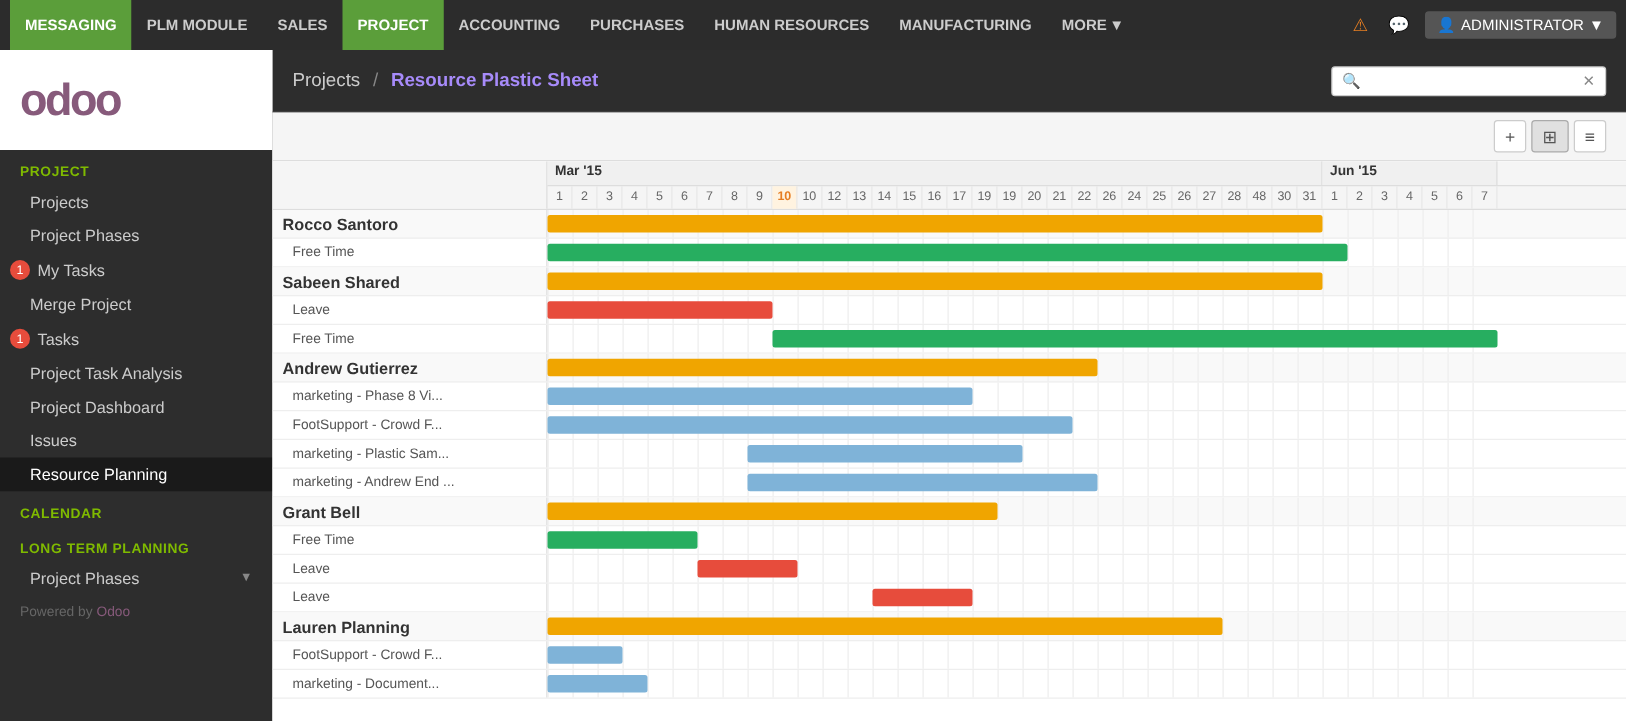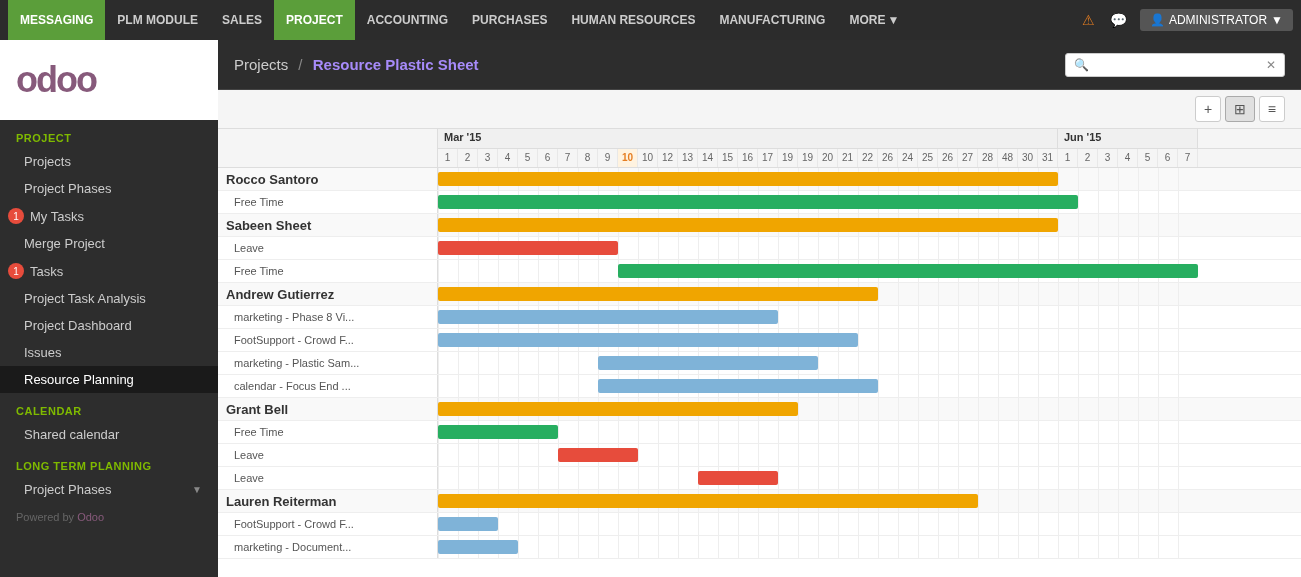--- a/index.html
+++ b/index.html
@@ -373,23 +373,20 @@
             <span>Project Dashboard</span>
           </div>
         <div class="sidebar-item">
             <span>Issues</span>
           </div>
         <div class="sidebar-item active">
             <span>Resource Planning</span>
           </div>
 
         <div class="sidebar-section-title calendar">CALENDAR</div>
-        <div class="sidebar-item">
-            <span>Shared calendar</span>
-          </div>
 
         <div class="sidebar-section-title planning">LONG TERM PLANNING</div>
         <div class="sidebar-item sidebar-item-with-arrow">
           <span>Project Phases</span>
           <span class="sidebar-arrow">▼</span>
         </div>
 
         <div class="powered-by">Powered by <span>Odoo</span></div>
       </div>
     </aside>
@@ -554,21 +551,21 @@
                   <div style="position: absolute; left: 640px; top: 0px; bottom: 0px; width: 1px; background: rgb(238, 238, 238);"></div>
                   <div style="position: absolute; left: 660px; top: 0px; bottom: 0px; width: 1px; background: rgb(238, 238, 238);"></div>
                   <div style="position: absolute; left: 680px; top: 0px; bottom: 0px; width: 1px; background: rgb(238, 238, 238);"></div>
                   <div style="position: absolute; left: 700px; top: 0px; bottom: 0px; width: 1px; background: rgb(238, 238, 238);"></div>
                   <div style="position: absolute; left: 720px; top: 0px; bottom: 0px; width: 1px; background: rgb(238, 238, 238);"></div>
                   <div style="position: absolute; left: 740px; top: 0px; bottom: 0px; width: 1px; background: rgb(238, 238, 238);"></div>
                   <div class="gantt-bar green" style="left: 0px; width: 640px;"></div>
                 </div>
               </div>
               <div class="gantt-row person-row">
-                <div class="gantt-row-label person">Sabeen Sheet</div>
+                <div class="gantt-row-label person">Sabeen Shared</div>
                 <div class="gantt-row-bars" style="width: 760px;">
                   <div style="position: absolute; left: 0px; top: 0px; bottom: 0px; width: 1px; background: rgb(238, 238, 238);"></div>
                   <div style="position: absolute; left: 20px; top: 0px; bottom: 0px; width: 1px; background: rgb(238, 238, 238);"></div>
                   <div style="position: absolute; left: 40px; top: 0px; bottom: 0px; width: 1px; background: rgb(238, 238, 238);"></div>
                   <div style="position: absolute; left: 60px; top: 0px; bottom: 0px; width: 1px; background: rgb(238, 238, 238);"></div>
                   <div style="position: absolute; left: 80px; top: 0px; bottom: 0px; width: 1px; background: rgb(238, 238, 238);"></div>
                   <div style="position: absolute; left: 100px; top: 0px; bottom: 0px; width: 1px; background: rgb(238, 238, 238);"></div>
                   <div style="position: absolute; left: 120px; top: 0px; bottom: 0px; width: 1px; background: rgb(238, 238, 238);"></div>
                   <div style="position: absolute; left: 140px; top: 0px; bottom: 0px; width: 1px; background: rgb(238, 238, 238);"></div>
                   <div style="position: absolute; left: 160px; top: 0px; bottom: 0px; width: 1px; background: rgb(238, 238, 238);"></div>
@@ -862,21 +859,21 @@
                   <div style="position: absolute; left: 640px; top: 0px; bottom: 0px; width: 1px; background: rgb(238, 238, 238);"></div>
                   <div style="position: absolute; left: 660px; top: 0px; bottom: 0px; width: 1px; background: rgb(238, 238, 238);"></div>
                   <div style="position: absolute; left: 680px; top: 0px; bottom: 0px; width: 1px; background: rgb(238, 238, 238);"></div>
                   <div style="position: absolute; left: 700px; top: 0px; bottom: 0px; width: 1px; background: rgb(238, 238, 238);"></div>
                   <div style="position: absolute; left: 720px; top: 0px; bottom: 0px; width: 1px; background: rgb(238, 238, 238);"></div>
                   <div style="position: absolute; left: 740px; top: 0px; bottom: 0px; width: 1px; background: rgb(238, 238, 238);"></div>
                   <div class="gantt-bar blue-light" style="left: 160px; width: 220px;"></div>
                 </div>
               </div>
               <div class="gantt-row">
-                <div class="gantt-row-label task">calendar - Focus End ...</div>
+                <div class="gantt-row-label task">marketing - Andrew End ...</div>
                 <div class="gantt-row-bars" style="width: 760px;">
                   <div style="position: absolute; left: 0px; top: 0px; bottom: 0px; width: 1px; background: rgb(238, 238, 238);"></div>
                   <div style="position: absolute; left: 20px; top: 0px; bottom: 0px; width: 1px; background: rgb(238, 238, 238);"></div>
                   <div style="position: absolute; left: 40px; top: 0px; bottom: 0px; width: 1px; background: rgb(238, 238, 238);"></div>
                   <div style="position: absolute; left: 60px; top: 0px; bottom: 0px; width: 1px; background: rgb(238, 238, 238);"></div>
                   <div style="position: absolute; left: 80px; top: 0px; bottom: 0px; width: 1px; background: rgb(238, 238, 238);"></div>
                   <div style="position: absolute; left: 100px; top: 0px; bottom: 0px; width: 1px; background: rgb(238, 238, 238);"></div>
                   <div style="position: absolute; left: 120px; top: 0px; bottom: 0px; width: 1px; background: rgb(238, 238, 238);"></div>
                   <div style="position: absolute; left: 140px; top: 0px; bottom: 0px; width: 1px; background: rgb(238, 238, 238);"></div>
                   <div style="position: absolute; left: 160px; top: 0px; bottom: 0px; width: 1px; background: rgb(238, 238, 238);"></div>
@@ -1082,21 +1079,21 @@
                   <div style="position: absolute; left: 640px; top: 0px; bottom: 0px; width: 1px; background: rgb(238, 238, 238);"></div>
                   <div style="position: absolute; left: 660px; top: 0px; bottom: 0px; width: 1px; background: rgb(238, 238, 238);"></div>
                   <div style="position: absolute; left: 680px; top: 0px; bottom: 0px; width: 1px; background: rgb(238, 238, 238);"></div>
                   <div style="position: absolute; left: 700px; top: 0px; bottom: 0px; width: 1px; background: rgb(238, 238, 238);"></div>
                   <div style="position: absolute; left: 720px; top: 0px; bottom: 0px; width: 1px; background: rgb(238, 238, 238);"></div>
                   <div style="position: absolute; left: 740px; top: 0px; bottom: 0px; width: 1px; background: rgb(238, 238, 238);"></div>
                   <div class="gantt-bar red" style="left: 260px; width: 80px;"></div>
                 </div>
               </div>
               <div class="gantt-row person-row">
-                <div class="gantt-row-label person">Lauren Reiterman</div>
+                <div class="gantt-row-label person">Lauren Planning</div>
                 <div class="gantt-row-bars" style="width: 760px;">
                   <div style="position: absolute; left: 0px; top: 0px; bottom: 0px; width: 1px; background: rgb(238, 238, 238);"></div>
                   <div style="position: absolute; left: 20px; top: 0px; bottom: 0px; width: 1px; background: rgb(238, 238, 238);"></div>
                   <div style="position: absolute; left: 40px; top: 0px; bottom: 0px; width: 1px; background: rgb(238, 238, 238);"></div>
                   <div style="position: absolute; left: 60px; top: 0px; bottom: 0px; width: 1px; background: rgb(238, 238, 238);"></div>
                   <div style="position: absolute; left: 80px; top: 0px; bottom: 0px; width: 1px; background: rgb(238, 238, 238);"></div>
                   <div style="position: absolute; left: 100px; top: 0px; bottom: 0px; width: 1px; background: rgb(238, 238, 238);"></div>
                   <div style="position: absolute; left: 120px; top: 0px; bottom: 0px; width: 1px; background: rgb(238, 238, 238);"></div>
                   <div style="position: absolute; left: 140px; top: 0px; bottom: 0px; width: 1px; background: rgb(238, 238, 238);"></div>
                   <div style="position: absolute; left: 160px; top: 0px; bottom: 0px; width: 1px; background: rgb(238, 238, 238);"></div>

